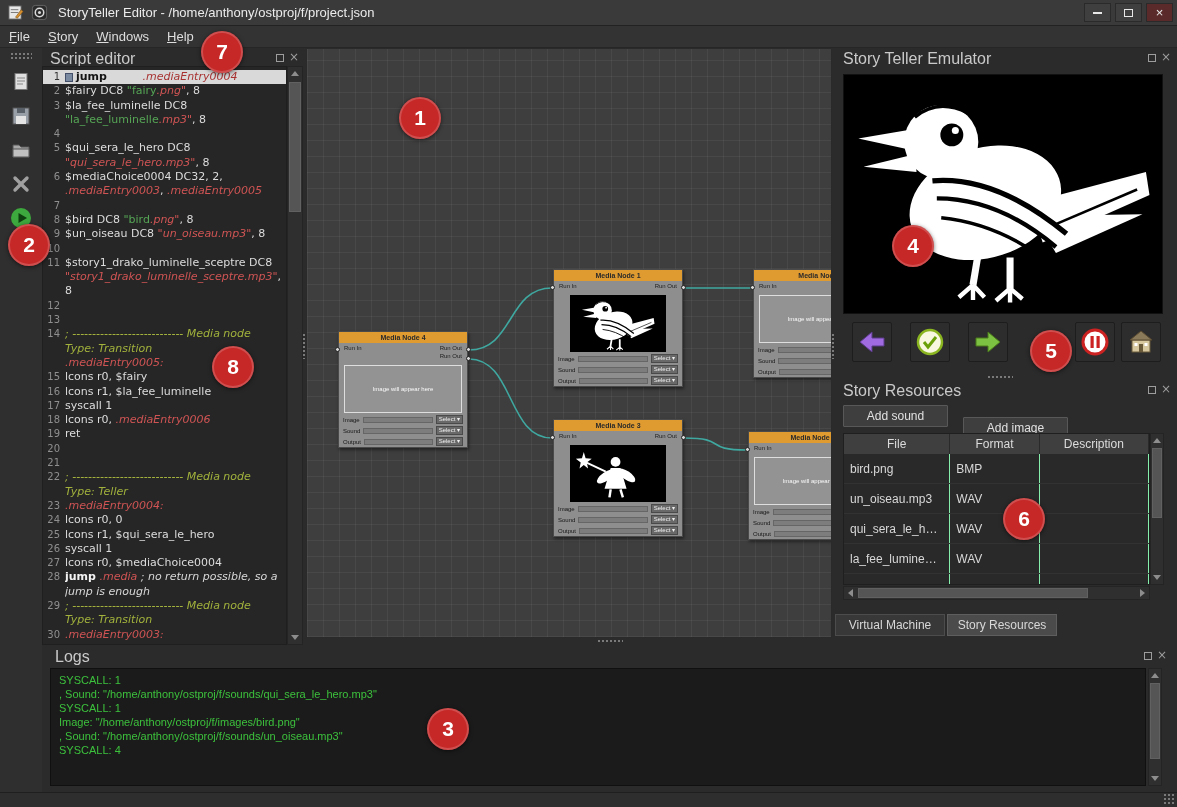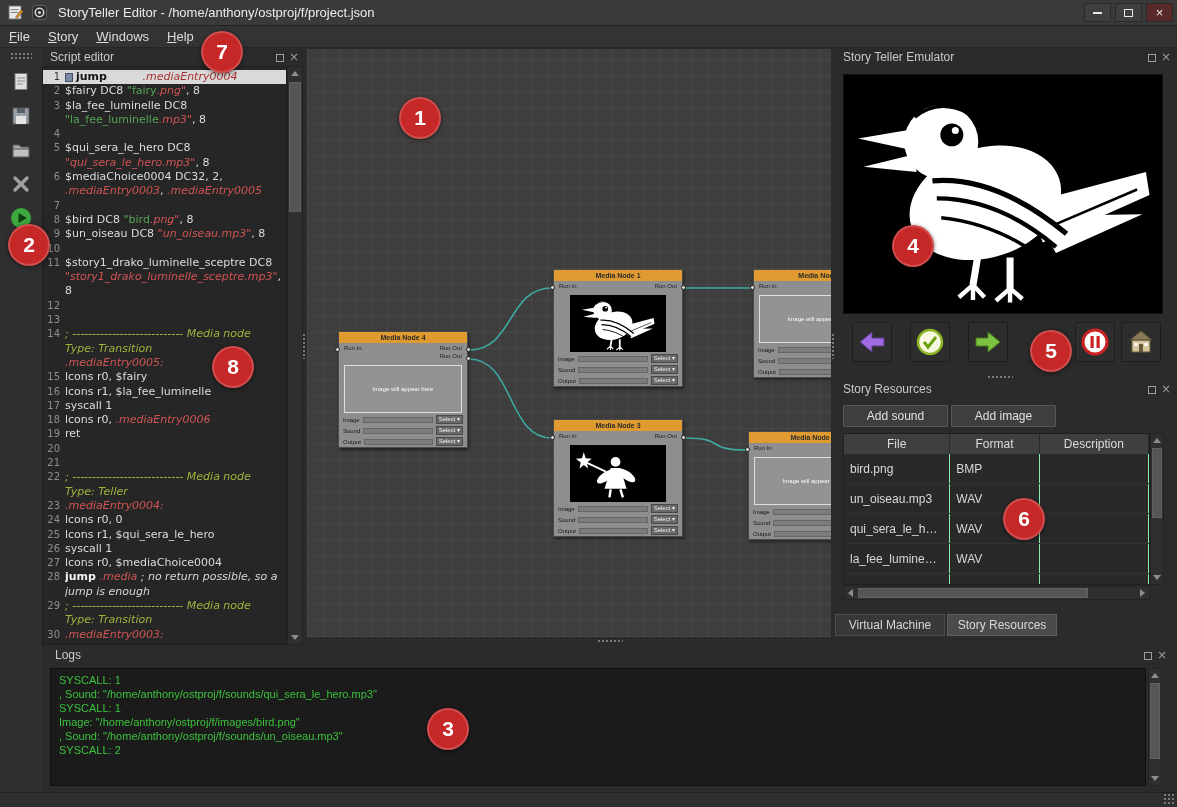--- a/index.html
+++ b/index.html
@@ -24,21 +24,21 @@
   #menubar { position:absolute; left:0; top:26px; width:1177px; height:22px;
     background:#333333; border-bottom:1px solid #262626; display:flex; align-items:center; }
   .menu-item { font-size:13px; color:#dedede; padding:2px 9px; }
   .menu-item u { text-decoration:underline; }
   
   #left-toolbar { position:absolute; left:0; top:48px; width:42px; height:744px; background:#2f2f2f; }
   .grip-dots { background-image:radial-gradient(#7a7a7a 1px, transparent 1.2px); background-size:4px 4px; }
   #toolbar-grip { width:22px; height:8px; margin:4px auto 8px auto; }
   .tool-btn { width:28px; height:28px; margin:6px auto; display:flex; align-items:center; justify-content:center; }
   
-  .dock-title { position:absolute; font-size:12px; color:#c9c9c9; }
+  .dock-title { position:absolute; font-size:16px; color:#c9c9c9; }
   .dock-icons { position:absolute; display:flex; gap:5px; align-items:center; }
   .float-icon { width:8px; height:8px; border:1px solid #9d9d9d; background:transparent; }
   .close-icon { color:#9d9d9d; font-size:12px; line-height:9px; font-family:"DejaVu Sans", sans-serif; }
   
   #script-dock { position:absolute; left:42px; top:48px; width:261px; height:597px; background:#2b2b2b; }
   #editor-area { position:absolute; left:0; top:18px; width:245px; height:579px; background:#262626;
     overflow:hidden; border:1px solid #1f1f1f; padding-top:3px; }
   .ed-row { height:14.3px; line-height:14.3px; white-space:nowrap; overflow:hidden; font-size:11px;
     font-family:"DejaVu Sans", sans-serif; display:flex; }
   .gutter { width:22px; flex:0 0 22px; text-align:right; padding-right:5px; color:#8f8f8f; font-size:10px; }
@@ -606,21 +606,21 @@
   </div>
   <div class="splitter-h grip-dots" style="left:152px; top:327px; position:absolute"></div>
 
   <span class="dock-title" style="left:8px; top:334px">Story Resources</span>
   <div class="dock-icons" style="right:6px; top:337px">
     <span class="float-icon"></span>
     <span class="close-icon">×</span>
   </div>
   <div id="res-buttons">
       <div class="res-btn" style="left: 8px;">Add sound</div>
-      <div class="res-btn" style="left: 116px;">Add image</div>
+      <div class="res-btn" style="left: 128px; margin-top: 12px;">Add image</div>
       <div class="res-btn" style="left: 224px; margin-top: 32px;">Delete</div>
     </div>
 
   <div id="res-table">
     <div class="tr-head" id="res-head">
         <div class="th" style="width: 107px;">File</div>
         <div class="th" style="width: 90px;">Format</div>
         <div class="th" style="width: 110px;">Description</div>
       </div>
     <div id="res-body">
@@ -680,21 +680,21 @@
   <div class="dock-icons" style="right:10px; top:6px">
     <span class="float-icon"></span>
     <span class="close-icon">×</span>
   </div>
   <div id="logs-content">
       <div class="log-line">SYSCALL: 1</div>
       <div class="log-line">, Sound: "/home/anthony/ostproj/f/sounds/qui_sera_le_hero.mp3"</div>
       <div class="log-line">SYSCALL: 1</div>
       <div class="log-line">Image: "/home/anthony/ostproj/f/images/bird.png"</div>
       <div class="log-line">, Sound: "/home/anthony/ostproj/f/sounds/un_oiseau.mp3"</div>
-      <div class="log-line">SYSCALL: 2</div>
+      <div class="log-line">SYSCALL: 4</div>
     </div>
   <div class="vscroll" style="left:1106px; top:23px; width:14px; height:118px">
     <div class="sb-btn" style="top:0">
         <span class="tri-up"></span>
       </div>
     <div class="sb-thumb" style="top:14px; height:76px"></div>
     <div class="sb-btn" style="bottom:0">
         <span class="tri-down"></span>
       </div>
   </div>

